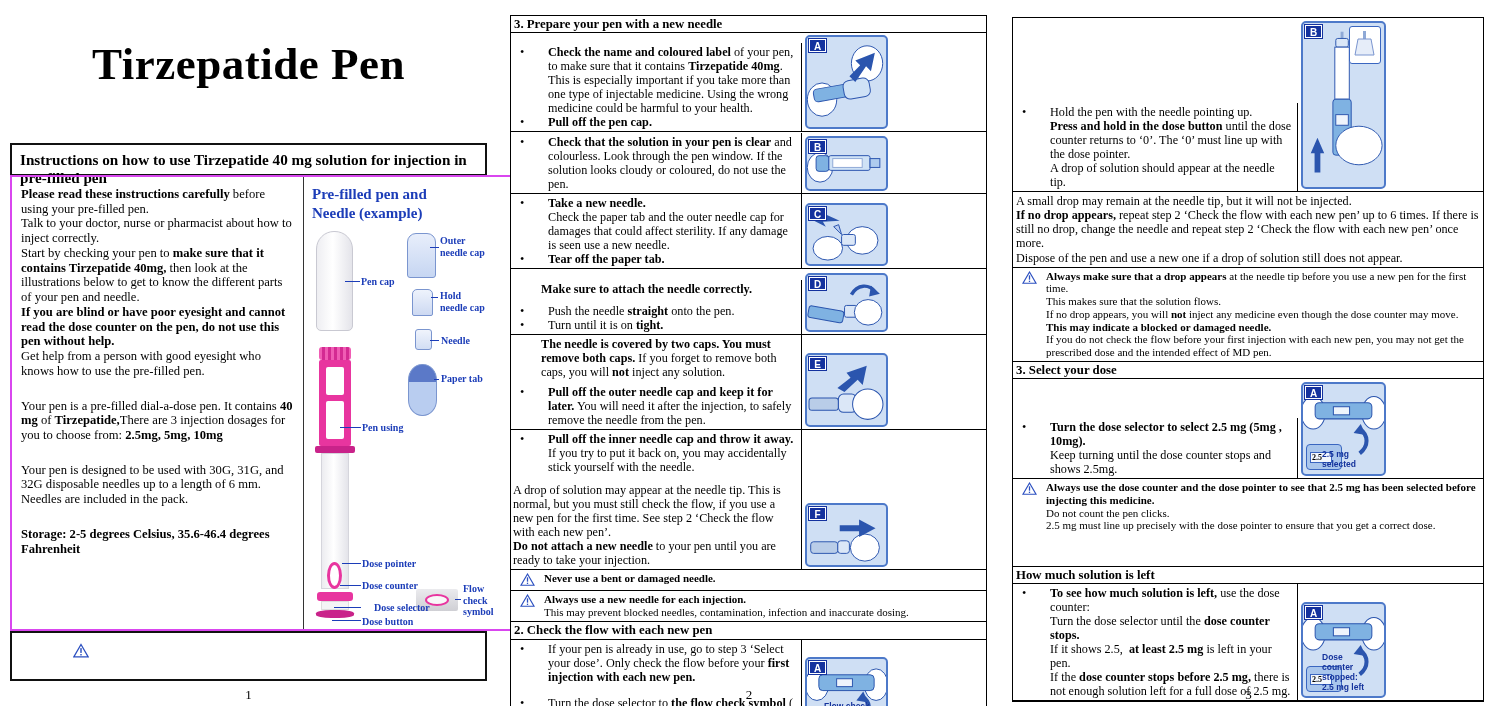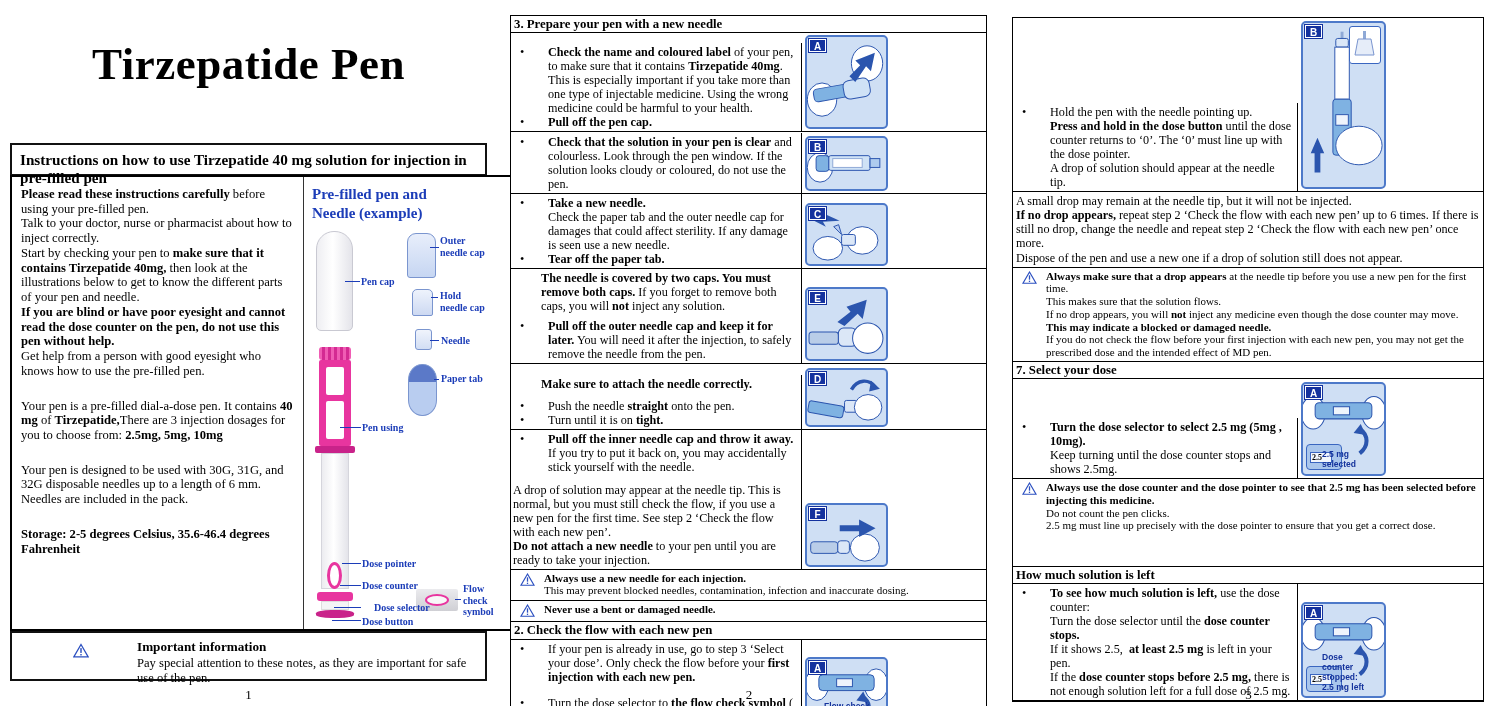--- a/index.html
+++ b/index.html
@@ -7,21 +7,21 @@
   body{font-family:"Liberation Serif","DejaVu Serif",serif;color:#000;position:relative}
   .rich{white-space:pre-wrap}
   .b{font-weight:700}
   .page{position:absolute;top:0;height:706px}
   .pnum{position:absolute;top:687px;left:0;width:100%;text-align:center;font-size:13px}
 
   
   #p1{left:10px;width:477px}
   #p1 .title{position:absolute;top:38px;left:0;width:100%;text-align:center;font-size:45px;font-weight:700;letter-spacing:.5px}
   #p1 .hdrbox{position:absolute;top:143px;left:0;width:477px;height:33px;border:2px solid #111;font-weight:700;font-size:15.2px;padding:6px 8px;background:#fff}
-  #p1 .mainbox{position:absolute;top:175px;left:0;width:514px;height:456px;border:2px solid #000000;display:flex}
+  #p1 .mainbox{position:absolute;top:175px;left:0;width:514px;height:456px;border:2px solid #d946ef;display:flex}
   .introcol{width:292px;border-right:1px solid #333;padding:10px 9px 0 9px;font-size:12.6px;line-height:1.17}
   .introcol p+p{margin-top:20px}
   .diagcol{position:relative;flex:1;overflow:hidden}
   .dhead{position:absolute;top:8px;left:8px;color:#1c3db8;font-weight:700;font-size:15px;line-height:1.25;white-space:pre-wrap}
   .dlabel{position:absolute;color:#1c3db8;font-weight:700;font-size:10px;line-height:1.15;white-space:pre-wrap}
   .lead{position:absolute;background:#1c3db8;height:1px}
   .shape{position:absolute}
   .impbox{position:absolute;top:631px;left:0;width:477px;height:50px;border:2px solid #111;padding:6px 8px 0 55px;font-size:12.6px;line-height:1.25}
   .impbox .wicon{position:absolute;left:55px;top:9px}
   .imp-inner{margin-left:70px}
@@ -135,24 +135,20 @@
   </div>
 
   <div class="impbox">
     <span class="wicon">
       <svg width="16" height="15" viewBox="0 0 20 18">
           <path d="M10 1.5 L19 17 H1 Z" fill="none" stroke="#2b4fc0" stroke-width="1.6"></path>
           <rect x="9.1" y="6" width="1.8" height="6" fill="#2b4fc0"></rect>
           <rect x="9.1" y="13.4" width="1.8" height="1.8" fill="#2b4fc0"></rect>
         </svg>
     </span>
-    <div class="imp-inner">
-      <div class="imp-title">Important information</div>
-      <div>Pay special attention to these notes, as they are important for safe use of the pen.</div>
-    </div>
   </div>
 
   <div class="pnum">1</div>
 </section>
 
 <section class="page" id="p2">
   <div class="tbl">
 
     <div class="thead">3. Prepare your pen with a new needle</div>
 
@@ -218,40 +214,20 @@
             <ellipse cx="20" cy="44" rx="15" ry="12" fill="#fff" stroke="#2b55ae"></ellipse>
             <ellipse cx="55" cy="36" rx="16" ry="14" fill="#fff" stroke="#2b55ae"></ellipse>
             <path d="M34 30 L26 22 L31 20 Z" fill="#b9cdf0" stroke="#2b55ae"></path>
             <rect x="34" y="30" width="14" height="11" rx="2" fill="#dbe7f7" stroke="#2b55ae"></rect>
           </svg>
           <span class="badge">C</span>
         </div>
       </div>
     </div>
 
-    <div class="trow" style="min-height:80px">
-      <div class="ttext">
-        <div class="ind rich"><span></span><span class="b">The needle is covered by two caps. You must remove both caps.</span><span> If you forget to remove both caps, you will </span><span class="b">not</span><span> inject any solution.</span></div>
-        <div class="bullet mt6">
-            <div class="btext rich"><span></span><span class="b">Pull off the outer needle cap and keep it for later.</span><span> You will need it after the injection, to safely remove the needle from the pen.</span></div>
-          </div>
-      </div>
-      <div class="timg">
-        <div class="ibox" style="height:74px">
-          <svg viewBox="0 0 78 68">
-            <rect x="2" y="42" width="29" height="12" rx="3" fill="#b9cde8" stroke="#2b55ae"></rect>
-            <rect x="31" y="38" width="18" height="18" rx="5" fill="#dbe7f7" stroke="#2b55ae"></rect>
-            <ellipse cx="60" cy="48" rx="15" ry="15" fill="#fff" stroke="#2b55ae"></ellipse>
-            <path d="M30 32 L43 22 L39 17 L59 10 L55 29 L50 24 L37 36 Z" fill="#2b55ae"></path>
-          </svg>
-          <span class="badge">E</span>
-        </div>
-      </div>
-    </div>
-
     <div class="trow" style="min-height:66px">
       <div class="ttext">
         <div class="ind rich"><span></span><span class="b">Make sure to attach the needle correctly.</span><span></span></div>
         <div class="bullet mt8">
             <div class="btext rich"><span>Push the needle </span><span class="b">straight</span><span> onto the pen.</span></div>
           </div>
         <div class="bullet">
             <div class="btext rich"><span>Turn until it is on </span><span class="b">tight.</span><span></span></div>
           </div>
       </div>
@@ -264,20 +240,40 @@
             <rect x="37" y="31" width="13" height="12" rx="2" fill="#dbe7f7" stroke="#2b55ae"></rect>
             <ellipse cx="61" cy="38" rx="14" ry="13" fill="#fff" stroke="#2b55ae"></ellipse>
             <path d="M44 20 C50 9 62 9 68 17" fill="none" stroke="#2b55ae" stroke-width="3.5"></path>
             <path d="M64 11 L73 19 L62 22 Z" fill="#2b55ae"></path>
           </svg>
           <span class="badge">D</span>
         </div>
       </div>
     </div>
 
+    <div class="trow" style="min-height:80px">
+      <div class="ttext">
+        <div class="ind rich"><span></span><span class="b">The needle is covered by two caps. You must remove both caps.</span><span> If you forget to remove both caps, you will </span><span class="b">not</span><span> inject any solution.</span></div>
+        <div class="bullet mt6">
+            <div class="btext rich"><span></span><span class="b">Pull off the outer needle cap and keep it for later.</span><span> You will need it after the injection, to safely remove the needle from the pen.</span></div>
+          </div>
+      </div>
+      <div class="timg">
+        <div class="ibox" style="height:74px">
+          <svg viewBox="0 0 78 68">
+            <rect x="2" y="42" width="29" height="12" rx="3" fill="#b9cde8" stroke="#2b55ae"></rect>
+            <rect x="31" y="38" width="18" height="18" rx="5" fill="#dbe7f7" stroke="#2b55ae"></rect>
+            <ellipse cx="60" cy="48" rx="15" ry="15" fill="#fff" stroke="#2b55ae"></ellipse>
+            <path d="M30 32 L43 22 L39 17 L59 10 L55 29 L50 24 L37 36 Z" fill="#2b55ae"></path>
+          </svg>
+          <span class="badge">E</span>
+        </div>
+      </div>
+    </div>
+
     <div class="trow" style="min-height:108px">
       <div class="ttext">
         <div class="bullet">
             <div class="btext rich"><span></span><span class="b">Pull off the inner needle cap and throw it away.</span><span> If you try to put it back on, you may accidentally stick yourself with the needle.</span></div>
           </div>
         <div class="rich mt8"><span>A drop of solution may appear at the needle tip. This is normal, but you must still check the flow, if you use a new pen for the first time. See step 2 ‘Check the flow with each new pen’.
 </span><span class="b">Do not attach a new needle</span><span> to your pen until you are ready to take your injection.</span></div>
       </div>
       <div class="timg">
         <div class="ibox" style="height:64px">
@@ -285,41 +281,41 @@
             <rect x="2" y="38" width="28" height="12" rx="3" fill="#b9cde8" stroke="#2b55ae"></rect>
             <rect x="30" y="37" width="12" height="13" rx="3" fill="#dbe7f7" stroke="#2b55ae"></rect>
             <ellipse cx="58" cy="44" rx="15" ry="14" fill="#fff" stroke="#2b55ae"></ellipse>
             <path d="M32 21 L52 21 L52 15 L69 24 L52 33 L52 27 L32 27 Z" fill="#2b55ae"></path>
           </svg>
           <span class="badge">F</span>
         </div>
       </div>
     </div>
 
+    <div class="wrow" style="min-height:16px">
+      <span class="wicon">
+        <svg width="15" height="13" viewBox="0 0 20 18">
+            <path d="M10 1.5 L19 17 H1 Z" fill="none" stroke="#2b4fc0" stroke-width="1.6"></path>
+            <rect x="9.1" y="6" width="1.8" height="6" fill="#2b4fc0"></rect>
+            <rect x="9.1" y="13.4" width="1.8" height="1.8" fill="#2b4fc0"></rect>
+          </svg>
+      </span>
+      <div class="wtext rich"><span></span><span class="b">Never use a bent or damaged needle.</span><span></span></div>
+    </div>
+
     <div class="wrow" style="min-height:31px">
       <span class="wicon">
         <svg width="15" height="13" viewBox="0 0 20 18">
             <path d="M10 1.5 L19 17 H1 Z" fill="none" stroke="#2b4fc0" stroke-width="1.6"></path>
             <rect x="9.1" y="6" width="1.8" height="6" fill="#2b4fc0"></rect>
             <rect x="9.1" y="13.4" width="1.8" height="1.8" fill="#2b4fc0"></rect>
           </svg>
       </span>
       <div class="wtext rich"><span></span><span class="b">Always use a new needle for each injection.</span><span>
 This may prevent blocked needles, contamination, infection and inaccurate dosing.</span></div>
-    </div>
-
-    <div class="wrow" style="min-height:16px">
-      <span class="wicon">
-        <svg width="15" height="13" viewBox="0 0 20 18">
-            <path d="M10 1.5 L19 17 H1 Z" fill="none" stroke="#2b4fc0" stroke-width="1.6"></path>
-            <rect x="9.1" y="6" width="1.8" height="6" fill="#2b4fc0"></rect>
-            <rect x="9.1" y="13.4" width="1.8" height="1.8" fill="#2b4fc0"></rect>
-          </svg>
-      </span>
-      <div class="wtext rich"><span></span><span class="b">Never use a bent or damaged needle.</span><span></span></div>
     </div>
 
     <div class="thead">2. Check the flow with each new pen</div>
 
     <div class="trow last" style="min-height:86px">
       <div class="ttext">
         <div class="bullet">
             <div class="btext rich"><span>If your pen is already in use, go to step 3 ‘Select your dose’. Only check the flow before your </span><span class="b">first injection with each new pen.</span><span></span></div>
           </div>
         <div class="bullet mt12">
@@ -399,21 +395,21 @@
             <rect x="9.1" y="6" width="1.8" height="6" fill="#2b4fc0"></rect>
             <rect x="9.1" y="13.4" width="1.8" height="1.8" fill="#2b4fc0"></rect>
           </svg>
       </span>
       <div class="wtext rich"><span></span><span class="b">Always make sure that a drop appears</span><span> at the needle tip before you use a new pen for the first time.
 This makes sure that the solution flows.
 If no drop appears, you will </span><span class="b">not</span><span> inject any medicine even though the dose counter may move. </span><span class="b">This may indicate a blocked or damaged needle.</span><span>
 If you do not check the flow before your first injection with each new pen, you may not get the prescribed dose and the intended effect of MD pen.</span></div>
     </div>
 
-    <div class="thead">7. Select your dose</div>
+    <div class="thead">3. Select your dose</div>
 
     <div class="trow" style="min-height:100px">
       <div class="ttext">
         <div class="bullet">
             <div class="btext rich"><span></span><span class="b">Turn the dose selector to select 2.5 mg (5mg , 10mg).</span><span>
 Keep turning until the dose counter stops and shows 2.5mg.</span></div>
           </div>
       </div>
       <div class="timg">
         <div class="ibox" style="height:94px;width:85px">

